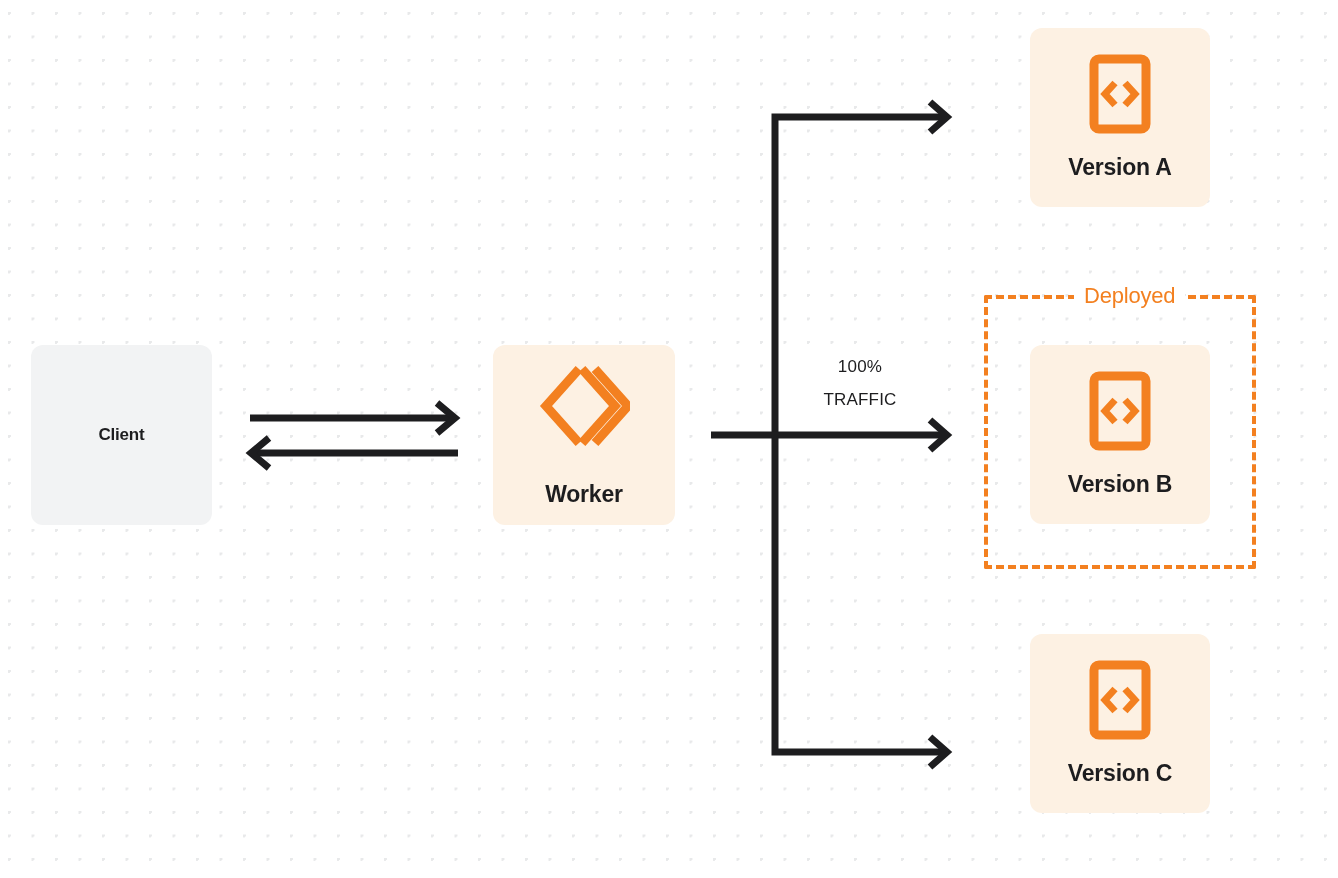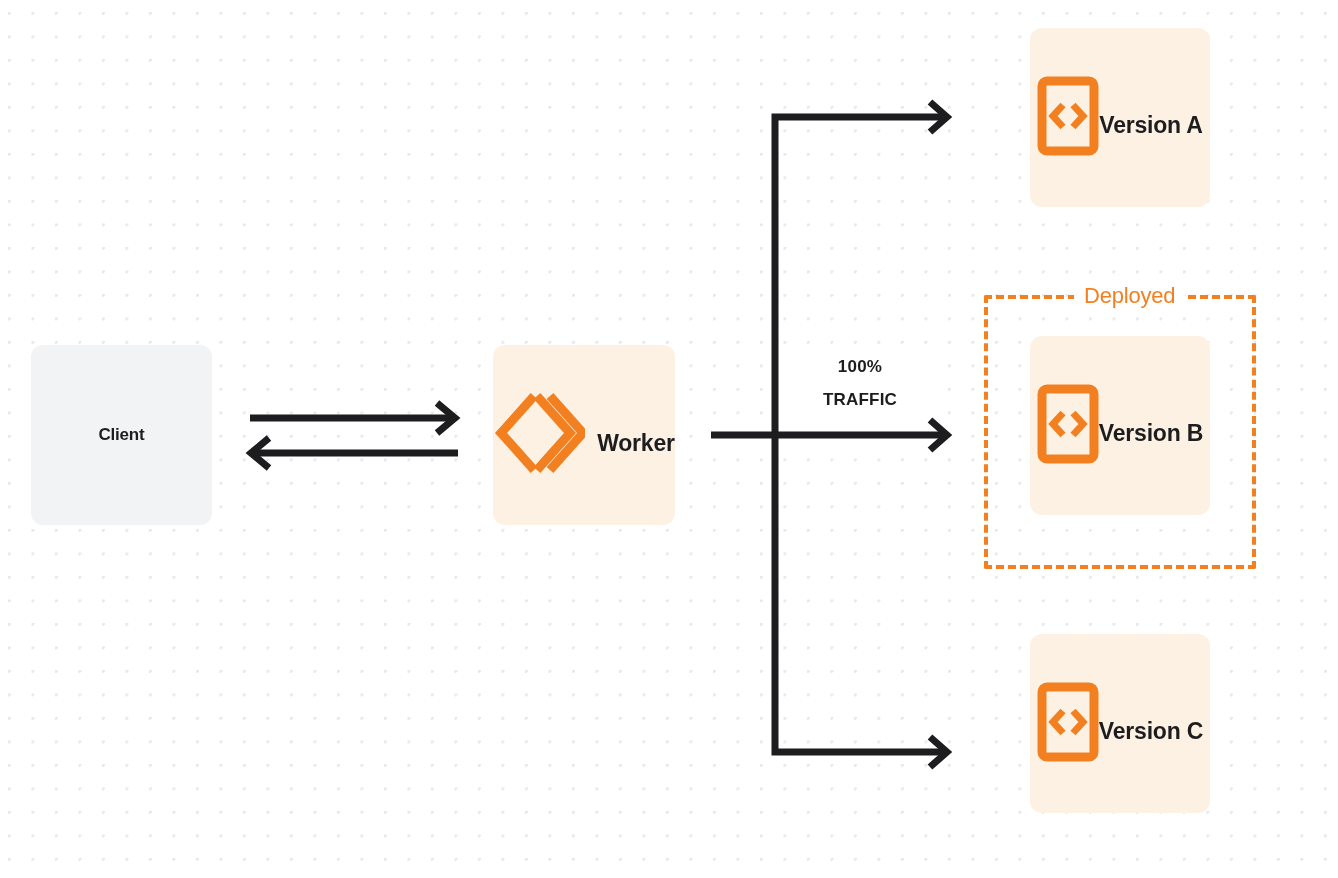--- a/index.html
+++ b/index.html
@@ -17,21 +17,21 @@
     background-size: 23.5px 23.5px;
     background-position: 8px 12px;
     font-family: "Liberation Sans", "DejaVu Sans", sans-serif;
   }
 
   
   .node {
     position: absolute;
     border-radius: 12px;
     display: flex;
-    flex-direction: row;
+    flex-direction: column;
     align-items: center;
     justify-content: center;
     box-sizing: border-box;
   }
   .node-label {
     font-weight: bold;
     color: #1d1d1f;
     letter-spacing: -0.2px;
     white-space: nowrap;
   }
@@ -61,21 +61,21 @@
   }
 
   
   .version-node {
     width: 180px;
     height: 179px;
     background: #fdf1e3;
     left: 1030px;
   }
   #version-a-node { top: 28px; }
-  #version-b-node { top: 336px; }
+  #version-b-node { top: 345px; }
   #version-c-node { top: 634px; }
   .version-node .node-label {
     font-size: 23px;
     margin-top: 16px;
   }
 
   
   #overlay {
     position: absolute;
     left: 0;
@@ -112,21 +112,21 @@
 
   
   #traffic-label {
     position: absolute;
     left: 782px;
     top: 350px;
     width: 156px;
     text-align: center;
     color: #1d1d1f;
     font-size: 17px;
-    font-weight: bold;
+    font-weight: normal;
     line-height: 33px;
     letter-spacing: 0.2px;
   }
   #traffic-label .traffic-line {
     display: block;
     background: #ffffff;
   }
 </style>
 </head>
 <body>

